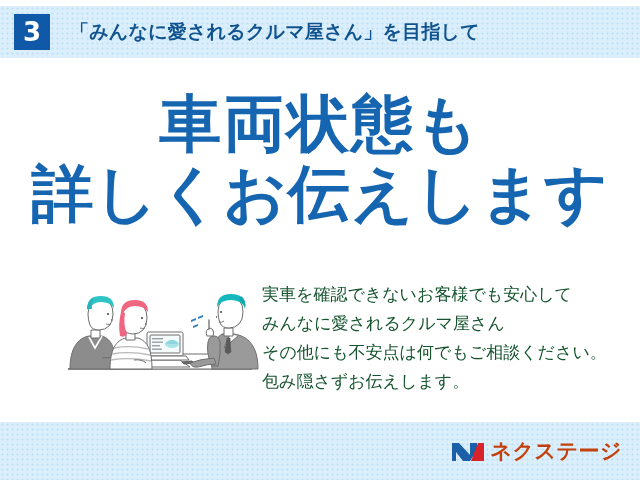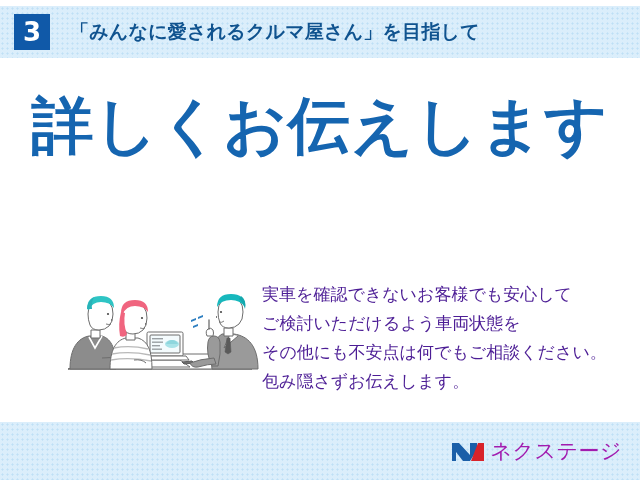--- a/index.html
+++ b/index.html
@@ -92,21 +92,21 @@
     line-height: 72px;
     letter-spacing: 1px;
   }
 
   
   #body-block {
     position: absolute;
     top: 280px;
     left: 262px;
     width: 360px;
-    color: #4c1d95;
+    color: #14532d;
     font-size: 17px;
     line-height: 29px;
     font-family: "DejaVu Sans", sans-serif;
   }
   #body-block .body-line {
     display: block;
     white-space: nowrap;
   }
 
   
@@ -126,40 +126,41 @@
     height: 32px;
     display: flex;
     align-items: center;
   }
   #logo-mark {
     width: 34px;
     height: 24px;
     margin-right: 6px;
   }
   #logo-text {
-    color: #a21caf;
+    color: #c2410c;
     font-size: 21px;
-    font-weight: normal;
+    font-weight: bold;
     letter-spacing: 0.5px;
     font-family: "DejaVu Sans", sans-serif;
   }
 </style>
 </head>
 <body>
 
 <div id="canvas">
 
   <div id="header-band" class="dot-band"></div>
 
   <div id="header-row">
     <div id="step-badge">3</div>
     <div id="header-title">「みんなに愛されるクルマ屋さん」を目指して</div>
   </div>
 
   <div id="headline">
+    <span class="hl-line1">車両状態も</span>
     <span class="hl-line2">詳しくお伝えします</span>
   </div>
 
   <div id="illustration">
     <svg width="198" height="118" viewBox="0 0 198 118" xmlns="http://www.w3.org/2000/svg">
 
       <g stroke="#6d6d6d" stroke-width="1" fill="none" stroke-linejoin="round">
         <path d="M6,93 L190,93" stroke="#6d6d6d"></path>
         <path d="M48,78 L160,78 L190,93 L6,93 Z" fill="#ffffff" stroke="#6d6d6d"></path>
       </g>
@@ -263,21 +264,21 @@
       <g fill="#2f7fc1">
         <path d="M129,44 l5,-2 l0,2 l-5,2 z"></path>
         <path d="M136,41 l5,-2 l0,2 l-5,2 z"></path>
         <path d="M131,50 l5,-2 l0,2 l-5,2 z"></path>
       </g>
     </svg>
   </div>
 
   <div id="body-block">
     <span class="body-line">実車を確認できないお客様でも安心して</span>
-    <span class="body-line">ご検討いただけるよう車両状態を</span>
+    <span class="body-line">みんなに愛されるクルマ屋さん</span>
     <span class="body-line">その他にも不安点は何でもご相談ください。</span>
     <span class="body-line">包み隠さずお伝えします。</span>
   </div>
 
   <div id="footer-band" class="dot-band"></div>
 
   <div id="footer-logo">
     <div id="logo-mark">
       <svg width="34" height="24" viewBox="0 0 34 24" xmlns="http://www.w3.org/2000/svg">
         <path d="M1,22 L1,4 L8,4 L19,16 L19,4 L26,4 L26,11 L19,22 L12,22 L5,13 L5,22 Z" fill="#1b5fa8"></path>

